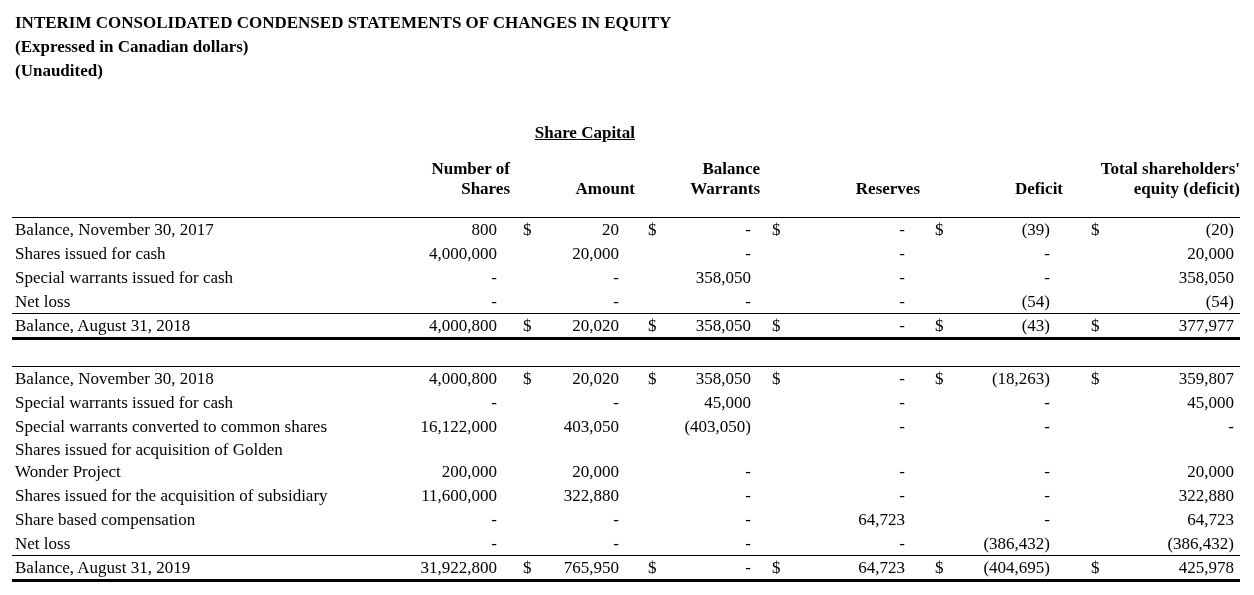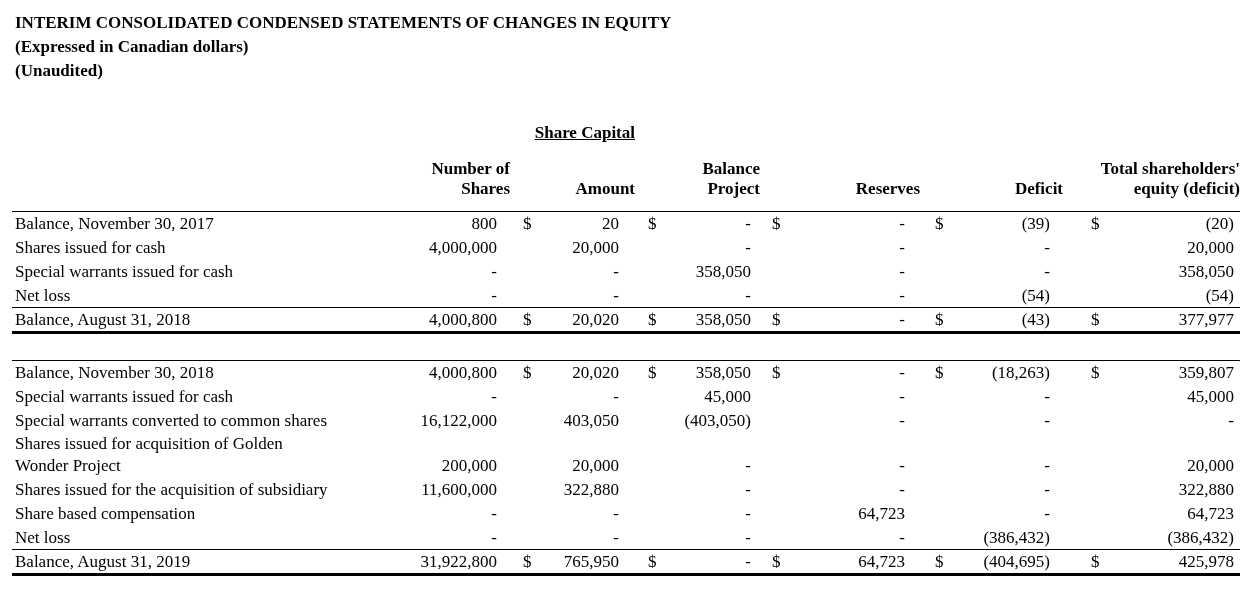--- a/index.html
+++ b/index.html
@@ -29,21 +29,21 @@
   th, td { padding: 0; vertical-align: bottom; font-weight: normal; }
 
   thead th { font-weight: bold; line-height: 20px; }
   tr.group-row th { height: 36px; vertical-align: top; text-align: left; }
   .group-title {
     display: block; text-align: right; padding-left: 160px;
     text-decoration: underline; font-weight: bold;
   }
   tr.colhead th { text-align: right; height: 20px; white-space: nowrap; }
   tr.colhead th.h-shares { padding-left: 86px; }
-  tr.colhead-last th { border-bottom: 1.5px solid #000; padding-bottom: 12px; margin-top: 15px; }
+  tr.colhead-last th { border-bottom: 1.5px solid #000; padding-bottom: 18px; margin-top: 15px; }
 
   td.c-label { padding-left: 3px; white-space: pre; overflow: visible; line-height: 21px; }
 
   .acc { display: flex; justify-content: space-between; align-items: baseline; }
   .cur { text-align: left; }
   .num { text-align: right; white-space: nowrap; }
 
   
   td.col0 .acc { padding-right: 13px; padding-left: 2px; }
   td.col1 .acc { padding-left: 13px; padding-right: 16px; }
@@ -96,21 +96,21 @@
         <th></th>
         <th>Balance</th>
         <th></th>
         <th></th>
         <th>Total shareholders'</th>
       </tr>
       <tr class="colhead colhead-last">
         <th></th>
         <th class="h-shares">Shares</th>
         <th>Amount</th>
-        <th>Project</th>
+        <th>Warrants</th>
         <th>Reserves</th>
         <th>Deficit</th>
         <th>equity (deficit)</th>
       </tr>
     </thead>
     <tbody>
         <tr class="row row-balance">
           <td class="c-label">Balance, November 30, 2017</td>
           <td class="c-val col0">
             <div class="acc">

